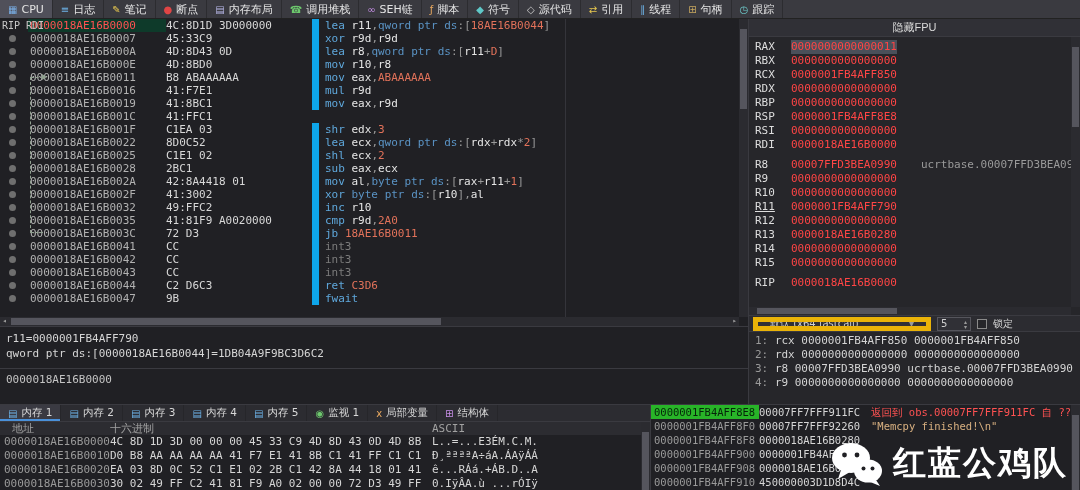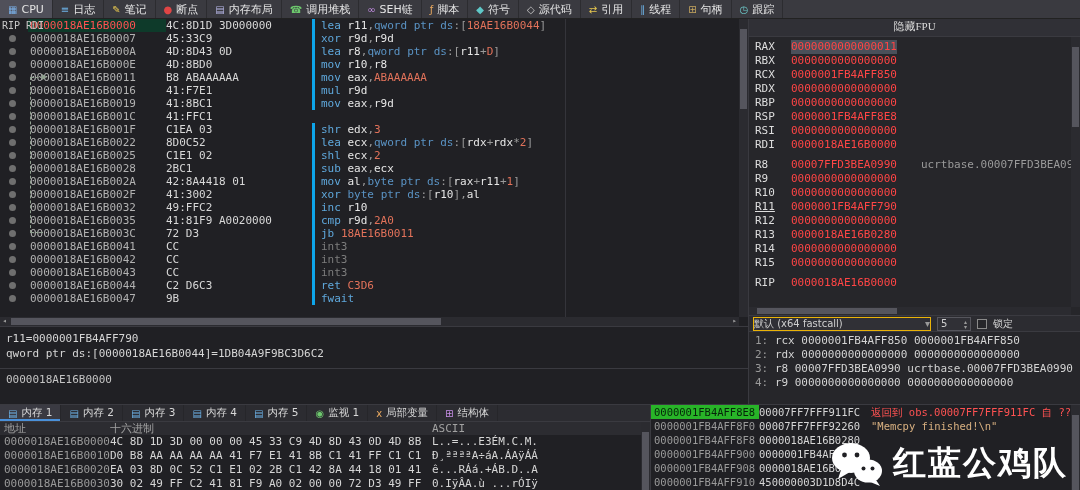--- a/index.html
+++ b/index.html
@@ -17,21 +17,21 @@
   .left{width:748px;display:flex;flex-direction:column}
   .disasm{position:relative;height:307px;background:#202024;overflow:hidden}
   #disasm-rows{height:298px;margin-right:9px;overflow:hidden}
   .drow{display:flex;height:13px;line-height:13px;white-space:pre}
   .c-margin{width:28px;flex:none;position:relative}
   .dot{position:absolute;left:9px;top:3px;width:7px;height:7px;border-radius:50%;background:#6f6f6f}
   .mlabel{position:absolute;left:2px;top:0;color:#c8c8c8;font-size:10px}
   .c-addr{width:138px;flex:none;color:#b2b2b2;padding-left:2px}
   .a-rip{background:#0e3a2a;color:#ff5252}
   .c-bytes{width:146px;flex:none;color:#d8d8d8}
-  .c-instr{flex:1;border-left:3px solid #0ea5e9;padding-left:6px;overflow:hidden}
+  .c-instr{flex:1;border-left:7px solid #0ea5e9;padding-left:6px;overflow:hidden}
   .mn{color:#5fa8dc}.kw{color:#5a93c4}.rg{color:#e6e6e6}.nm{color:#e2725a}.pt{color:#9a9a9a}
   .dim .mn,.dim .rg,.dim .nm{color:#7c7c7c}
   .col-div{position:absolute;left:565px;top:0;height:298px;width:1px;background:#34343a}
   .jump-arrow{position:absolute;left:30px;top:58px;width:14px;height:156px;border-left:1px dashed #8fa08f}
   .jump-arrow:before{content:"";position:absolute;left:0;top:0;width:12px;border-top:1px dashed #8fa08f}
   .jump-arrow:after{content:"";position:absolute;left:0;bottom:0;width:12px;border-top:1px dashed #8fa08f}
   .jump-head{position:absolute;left:42px;top:55px;width:0;height:0;border-left:5px solid #8fa08f;border-top:3px solid transparent;border-bottom:3px solid transparent}
 
   .vscroll{position:absolute;right:0;top:0;bottom:9px;width:9px;background:#2b2b30}
   .vscroll .thumb{position:absolute;left:1px;right:1px;top:10px;height:80px;background:#55555d}
@@ -39,51 +39,51 @@
   .hscroll .thumb{position:absolute;top:1px;bottom:1px;left:11px;width:430px;background:#55555d}
   .sarrow{position:absolute;top:0;width:9px;height:9px;color:#9a9a9a;font-size:7px;line-height:9px;text-align:center}
 
   .infopane{height:78px;background:#202024;border-top:1px solid #3a3a40;padding:4px 0 0 6px;overflow:hidden}
   .inf-line{height:15px;line-height:15px;white-space:pre;color:#d6d6d6}
   .inf-div{height:1px;background:#3a3a40;margin:7px 0 4px -6px}
   .inf-addr{height:14px;line-height:14px;color:#c4c4c4}
 
   
   .right{width:332px;border-left:1px solid #3a3a40;display:flex;flex-direction:column;background:#26262a}
-  .reg-header{height:18px;background:#303036;border-bottom:1px solid #3a3a40;display:flex;justify-content:center;align-items:flex-start;font-family:Liberation Serif, serif;color:#dadada}
+  .reg-header{height:18px;background:#303036;border-bottom:1px solid #3a3a40;display:flex;justify-content:center;align-items:center;font-family:Liberation Sans, sans-serif;color:#dadada}
   .regs{height:270px;padding-top:3px;position:relative;overflow:hidden}
   .regs .vscroll{bottom:0}
   .rrow{display:flex;height:14px;line-height:14px;white-space:pre;padding-left:6px;overflow:hidden}
   .rname{width:36px;color:#dedede;flex:none}
   .rname.u{text-decoration:underline}
   .rval{color:#ff4545}
   .rval.sel{background:#4a505a}
   .rnote{color:#9a9a9a;margin-left:24px}
   .rgap{height:6px}
   .reg-hscroll{height:8px;background:#2b2b30;position:relative;margin-right:9px}
   .reg-hscroll .thumb{position:absolute;top:1px;bottom:1px;left:8px;width:140px;background:#55555d}
   .convbar{height:17px;display:flex;align-items:center;gap:6px;padding:0 4px;background:#2c2c31;border-top:1px solid #3a3a40;border-bottom:1px solid #3a3a40;font-family:"DejaVu Sans",sans-serif;font-size:10px}
-  .dropdown{width:178px;height:14px;background:#303036;border:1px solid #eab308;display:flex;justify-content:space-between;align-items:center;padding:0 0;white-space:nowrap;overflow:hidden}
+  .dropdown{width:178px;height:14px;background:#303036;border:5px solid #eab308;display:flex;justify-content:space-between;align-items:center;padding:0 12px;white-space:nowrap;overflow:hidden}
   .caret{color:#9a9a9a}
   .spin{width:34px;height:14px;background:#303036;border:1px solid #55555c;display:flex;justify-content:space-between;align-items:center;padding:0 3px}
   .spin-ar{font-size:6px;line-height:5px;color:#9a9a9a;text-align:center}
   .chk{width:10px;height:10px;border:1px solid #8a8a8a;background:#26262a;display:inline-block}
   .lock-lbl{color:#d8d8d8}
   .args{flex:1;padding:2px 0 0 6px;overflow:hidden}
   .argrow{height:14px;line-height:14px;white-space:pre;color:#d4d4d4;overflow:hidden}
   .argpfx{color:#9a9a9a}
 
   
   .bottom{display:flex;height:86px;border-top:1px solid #3a3a40}
   .bleft{width:650px;position:relative;background:#202024;overflow:hidden}
   .dumptabs{height:17px;background:#2c2c31;display:flex;font-family:"DejaVu Sans",sans-serif;font-size:10.5px;border-bottom:1px solid #3a3a40}
   .dtab{display:flex;align-items:center;gap:4px;padding:0 8px;border-right:1px solid #26262a;color:#d8d8d8;white-space:nowrap}
   .dtab.active{background:#3a3a42;box-shadow:inset 0 -2px 0 #4a90d9}
   .dumphead{height:13px;line-height:13px;background:#2c2c31;color:#a2a2a2;display:flex;white-space:pre}
-  .dh-addr{width:110px;padding-left:4px;flex:none}
+  .dh-addr{width:110px;padding-left:12px;flex:none}
   .dh-hex{width:322px;flex:none}
   .dh-ascii{flex:1}
   .dumprow{display:flex;height:14px;line-height:14px;white-space:pre}
   .d-addr{width:110px;color:#9a9a9a;padding-left:4px;flex:none}
   .d-hex{width:322px;color:#d6d6d6;flex:none}
   .d-ascii{flex:1;color:#d6d6d6;overflow:hidden}
   .dumpvs{top:17px;bottom:0}
   .bright{flex:1;position:relative;background:#202024;border-left:1px solid #3a3a40;font-size:10.5px;overflow:hidden}
   .srow{display:flex;height:14px;line-height:14px;white-space:pre}
   .s-addr{width:108px;color:#9a9a9a;padding-left:3px;flex:none}

